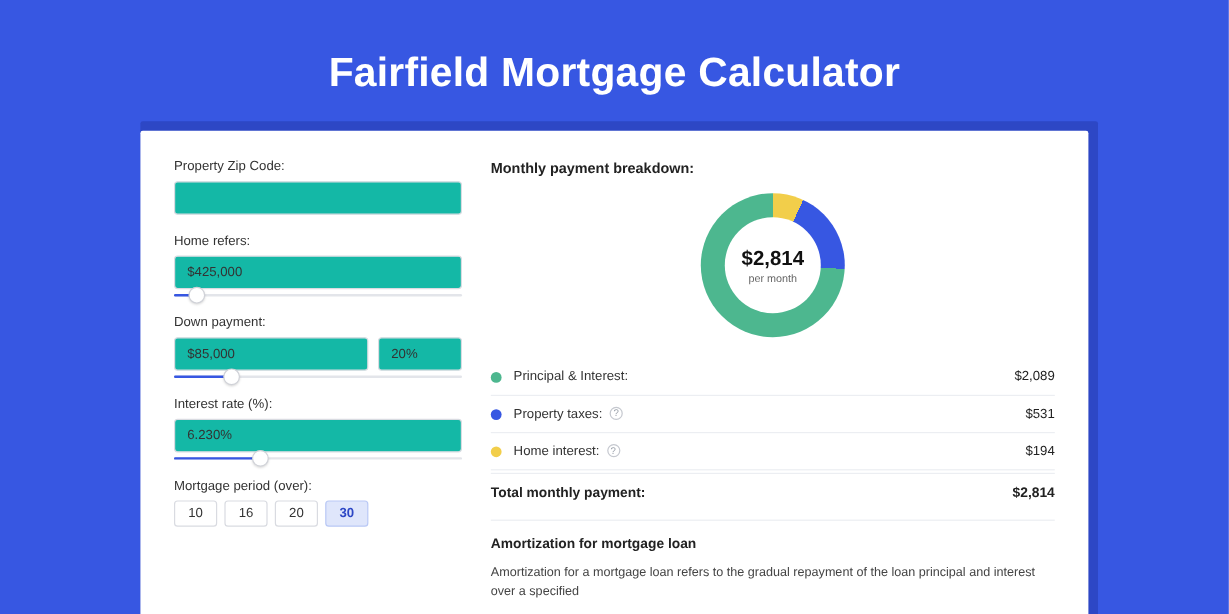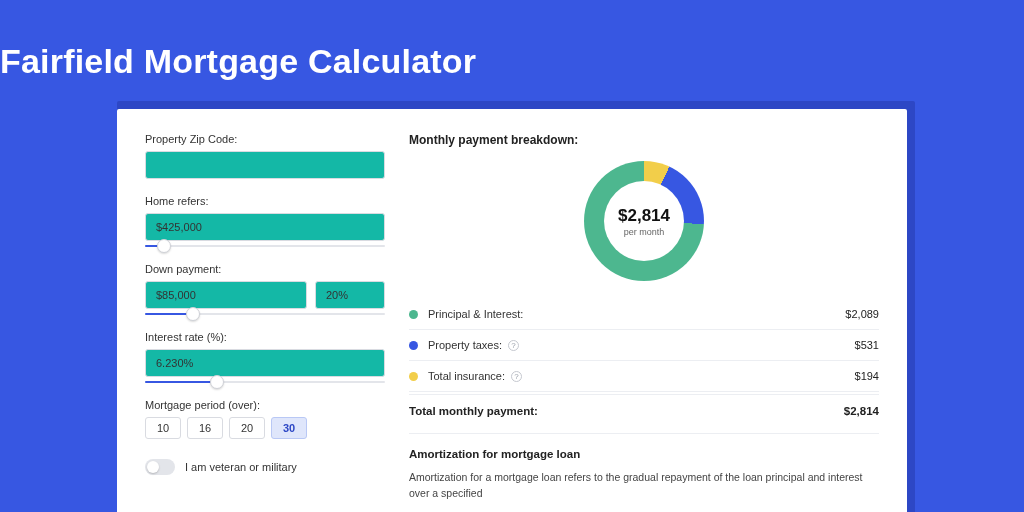--- a/index.html
+++ b/index.html
@@ -1,18 +1,18 @@
 <!DOCTYPE html>
 <html><head>
 <meta charset="utf-8">
 <style>
   * { box-sizing: border-box; margin: 0; padding: 0; }
   html, body { width: 1024px; height: 512px; overflow: hidden; font-family: -apple-system, BlinkMacSystemFont, "Segoe UI", Arial, sans-serif; }
   body { background: #3757e2; }
-  .hero { width: 100%; padding: 42px 0 28px 0; }
+  .hero { width: 100%; text-align: center; padding: 42px 0 28px 0; }
   .hero h1 { color: #fff; font-size: 34px; font-weight: 700; letter-spacing: 0.2px; }
   .card-wrap { position: relative; width: 790px; margin: 0 auto; }
   .shadow-card { position: absolute; top: -8px; left: 0; right: -8px; height: 420px; background: #2d47c5; border-radius: 2px 2px 0 0; }
   .card { position: relative; background: #fff; width: 790px; min-height: 420px; border-radius: 2px 2px 0 0; padding: 24px 28px 0 28px; display: flex; gap: 24px; color: #222; }
   .left { width: 240px; flex: 0 0 240px; font-size: 11px; color: #333; }
   .right { flex: 1; font-size: 11px; color: #222; }
   .label { font-size: 11px; color: #333; margin-bottom: 6px; display: block; }
   .field { width: 100%; height: 28px; border: 1px solid #d9dbe1; border-radius: 3px; padding: 0 10px; font-size: 11px; color: #333; background:#14b8a6; }
   .fg { margin-bottom: 16px; position: relative; }
   .slider-track { position: relative; height: 2px; background: #e3e5ea; margin-top: 4px; border-radius: 1px; }
@@ -32,21 +32,21 @@
   .donut { width:120px; height:120px; border-radius:50%; position:relative;
     background: conic-gradient(#f2ce4a 0deg 25deg, #3757e2 25deg 93deg, #4db78f 93deg 360deg);}
   .donut::after { content:""; position:absolute; inset:20px; background:#fff; border-radius:50%;}
   .donut-center { position:absolute; inset:0; display:flex; flex-direction:column; align-items:center; justify-content:center; z-index:1;}
   .donut-center .amount { font-size:17px; font-weight:700; color:#111; }
   .donut-center .per { font-size:9px; color:#666; margin-top:1px;}
   .legend-row { display:flex; align-items:center; padding:9px 0; border-bottom:1px solid #eceef2; font-size:11px;}
   .legend-row:last-of-type { border-bottom:none;}
   .dot { width:9px; height:9px; border-radius:50%; margin-right:10px; flex:0 0 9px;}
   .dot.green{background:#4db78f;} .dot.blue{background:#3757e2;} .dot.yellow{background:#f2ce4a;}
-  .legend-label { flex:1; color:#333; display:flex; align-items:flex-end; gap:6px;}
+  .legend-label { flex:1; color:#333; display:flex; align-items:flex-start; gap:6px;}
   .legend-val { font-weight:400; color:#222;}
   .info-icon { width:11px; height:11px; border:1px solid #c5c8cf; border-radius:50%; display:inline-flex; align-items:center; justify-content:center; font-size:8px; color:#9aa0aa; line-height:1;}
   .total-row { display:flex; padding:10px 0 16px 0; border-top:1px solid #eceef2; margin-top:2px; font-weight:700; font-size:11.5px;}
   .total-row span:first-child{flex:1;}
   .amort { border-top:1px solid #eceef2; padding-top:14px;}
   .amort h4 { font-size:11.5px; font-weight:700; margin-bottom:10px;}
   .amort p { font-size:10.5px; color:#444; line-height:1.5;}
 </style>
 </head>
 <body>
@@ -99,24 +99,20 @@
       <div class="fg">
         <label class="label">Mortgage period (over):</label>
         <div class="periods">
           <div class="period-btn">10</div>
           <div class="period-btn">16</div>
           <div class="period-btn">20</div>
           <div class="period-btn active">30</div>
         </div>
       </div>
 
-      <div class="toggle-row">
-        <div class="toggle"></div>
-        <span>I am veteran or military</span>
-      </div>
 
     </div>
 
     <div class="right">
       <h3>Monthly payment breakdown:</h3>
 
       <div class="donut-wrap">
         <div class="donut">
           <div class="donut-center">
             <div class="amount">$2,814</div>
@@ -138,21 +134,21 @@
         <span class="legend-label">
           <span>Property taxes:</span>
           <span class="info-icon">?</span>
         </span>
         <span class="legend-val">$531</span>
       </div>
 
       <div class="legend-row">
         <span class="dot yellow"></span>
         <span class="legend-label">
-          <span>Total insurance:</span>
+          <span>Home interest:</span>
           <span class="info-icon">?</span>
         </span>
         <span class="legend-val">$194</span>
       </div>
 
       <div class="total-row">
         <span>Total monthly payment:</span>
         <span>$2,814</span>
       </div>
 

